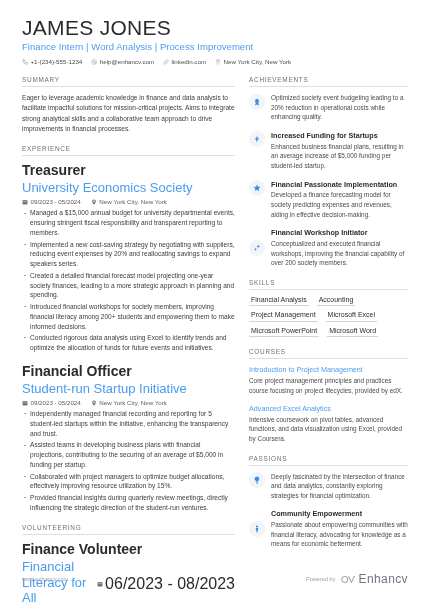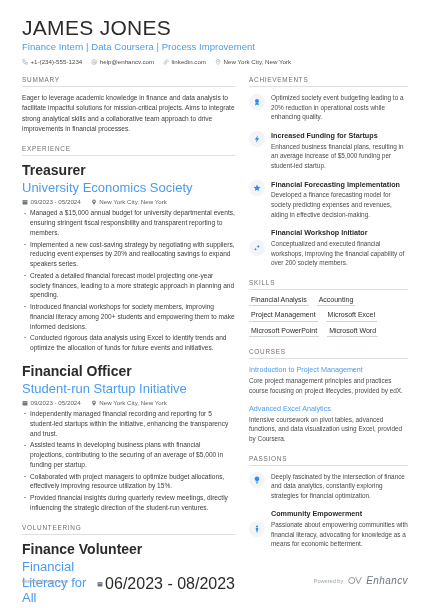--- a/index.html
+++ b/index.html
@@ -247,34 +247,33 @@
     font-size: 5.6px;
     color: #9aa3ad;
   }
   .brand {
     display: flex;
     align-items: center;
     gap: 3px;
     color: #6f7680;
   }
   .brand-name {
-    font-size: 10px;
+    font-size: 12px;
     letter-spacing: 0.4px;
     color: #6f7680;
-    font-style: italic;
   }
 </style>
 </head>
 <body>
 
 <div class="page">
 
   <div class="header">
     <div class="name">JAMES JONES</div>
-    <div class="headline">Finance Intern | Data Coursera | Process Improvement</div>
+    <div class="headline">Finance Intern | Word Analysis | Process Improvement</div>
     <div class="contact-row">
 
       <div class="contact-item">
         <span class="ico">
           <svg width="6" height="6" viewBox="0 0 16 16" fill="none" stroke="currentColor" stroke-width="1.6" stroke-linecap="round" stroke-linejoin="round">
             <path d="M4 2h3l1.5 3.5-2 1.2a9 9 0 0 0 4 4l1.2-2L15 10v3a1 1 0 0 1-1.1 1A12 12 0 0 1 2 3.1 1 1 0 0 1 3 2z"></path>
           </svg>
         </span>
         <span>+1-(234)-555-1234</span>
       </div>
@@ -442,21 +441,21 @@
           </div>
         </div>
 
         <div class="ach-item">
           <div class="ach-icon">
             <svg width="8" height="8" viewBox="0 0 16 16" fill="#2f8ef0">
               <path d="M8 1.2 10 5.6l4.8.5-3.6 3.2 1 4.7L8 11.6 3.8 14l1-4.7L1.2 6.1 6 5.6z"></path>
             </svg>
           </div>
           <div class="ach-body">
-            <div class="ach-title">Financial Forecasting Implementation</div>
+            <div class="ach-title">Financial Passionate Implementation</div>
             <div class="ach-desc">Developed a finance forecasting model for society predicting expenses and revenues, aiding in effective decision-making.</div>
           </div>
         </div>
 
         <div class="ach-item">
           <div class="ach-icon">
             <svg width="8" height="8" viewBox="0 0 16 16" fill="#2f8ef0">
               <path d="M10.5 1.5 11.6 4l2.5 1.1L11.6 6.2 10.5 8.7 9.4 6.2 6.9 5.1 9.4 4z"></path>
               <path d="M5 7.5 5.9 9.6 8 10.5 5.9 11.4 5 13.5 4.1 11.4 2 10.5l2.1-.9z"></path>
             </svg>

